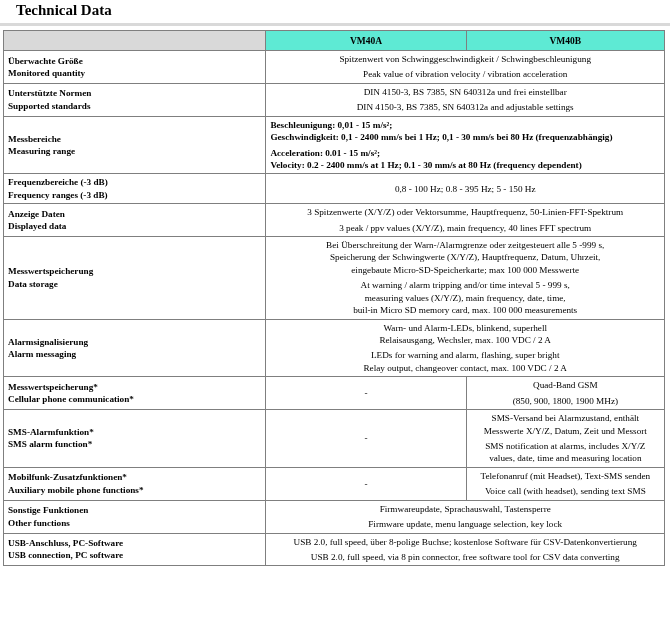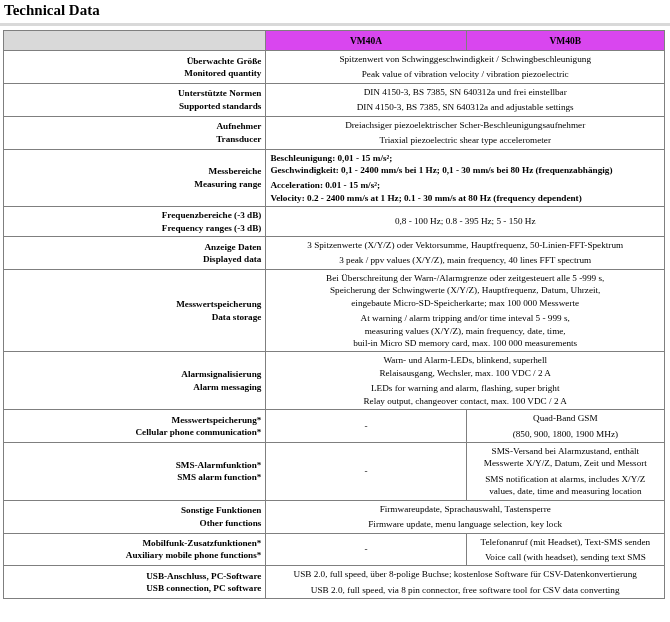--- a/index.html
+++ b/index.html
@@ -15,21 +15,21 @@
     color: #000000;
   }
   .page {
     width: 670px;
     position: relative;
   }
   .title {
     font-family: "Liberation Serif", serif;
     font-size: 15px;
     font-weight: bold;
-    padding: 2px 4px 4px 4px;
+    padding: 2px 4px 4px 16px;
     background: #ffffff;
   }
   .title-rule {
     height: 3px;
     background: #d9d9d9;
     margin: 0 0 4px 0;
   }
   table.spec {
     border-collapse: collapse;
     width: 662px;
@@ -40,35 +40,35 @@
   table.spec td, table.spec th {
     border: 1px solid #7f7f7f;
     vertical-align: middle;
     padding: 2px 4px;
   }
   col.c-label { width: 262px; }
   col.c-a { width: 200px; }
   col.c-b { width: 198px; }
 
   thead th {
-    background: #d946ef;
+    background: #5eead4;
     font-weight: bold;
     font-size: 9.5px;
     text-align: center;
     height: 15px;
     padding: 2px 4px;
   }
   thead th.blank {
     background: #d9d9d9;
   }
   td.label {
     font-weight: bold;
     font-size: 9.2px;
     line-height: 1.35;
-    text-align: right;
+    text-align: left;
   }
   td.val {
     text-align: center;
     line-height: 1.35;
   }
   td.val.left {
     text-align: left;
     font-weight: bold;
   }
   .de, .en {
@@ -102,43 +102,32 @@
     </thead>
     <tbody id="tbody">
         <tr>
           <td class="label">
             <span class="de">Überwachte Größe</span>
             <span class="en">Monitored quantity</span>
           </td>
           <td class="val" colspan="2">
             <span class="de">Spitzenwert von Schwinggeschwindigkeit / Schwingbeschleunigung</span>
             <span class="gap"></span>
-            <span class="en">Peak value of vibration velocity / vibration piezoelectric</span>
+            <span class="en">Peak value of vibration velocity / vibration acceleration</span>
           </td>
         </tr>
         <tr>
           <td class="label">
             <span class="de">Unterstützte Normen</span>
             <span class="en">Supported standards</span>
           </td>
           <td class="val" colspan="2">
             <span class="de">DIN 4150-3, BS 7385, SN 640312a und frei einstellbar</span>
             <span class="gap"></span>
             <span class="en">DIN 4150-3, BS 7385, SN 640312a and adjustable settings</span>
-          </td>
-        </tr>
-        <tr>
-          <td class="label">
-            <span class="de">Aufnehmer</span>
-            <span class="en">Transducer</span>
-          </td>
-          <td class="val" colspan="2">
-            <span class="de">Dreiachsiger piezoelektrischer Scher-Beschleunigungsaufnehmer</span>
-            <span class="gap"></span>
-            <span class="en">Triaxial piezoelectric shear type accelerometer</span>
           </td>
         </tr>
         <tr>
           <td class="label">
             <span class="de">Messbereiche</span>
             <span class="en">Measuring range</span>
           </td>
           <td class="val left" colspan="2">
             <span class="de">Beschleunigung: 0,01 - 15 m/s²;
 Geschwindigkeit: 0,1 - 2400 mm/s bei 1 Hz; 0,1 - 30 mm/s bei 80 Hz (frequenzabhängig)</span>
@@ -220,41 +209,41 @@
           <td class="val">
             <span class="de">SMS-Versand bei Alarmzustand, enthält
 Messwerte X/Y/Z, Datum, Zeit und Messort</span>
             <span class="gap"></span>
             <span class="en">SMS notification at alarms, includes X/Y/Z
 values, date, time and measuring location</span>
           </td>
         </tr>
         <tr>
           <td class="label">
+            <span class="de">Mobilfunk-Zusatzfunktionen*</span>
+            <span class="en">Auxiliary mobile phone functions*</span>
+          </td>
+          <td class="val">
+            <span class="de">-</span>
+          </td>
+          <td class="val">
+            <span class="de">Telefonanruf (mit Headset), Text-SMS senden</span>
+            <span class="gap"></span>
+            <span class="en">Voice call (with headset), sending text SMS</span>
+          </td>
+        </tr>
+        <tr>
+          <td class="label">
             <span class="de">Sonstige Funktionen</span>
             <span class="en">Other functions</span>
           </td>
           <td class="val" colspan="2">
             <span class="de">Firmwareupdate, Sprachauswahl, Tastensperre</span>
             <span class="gap"></span>
             <span class="en">Firmware update, menu language selection, key lock</span>
-          </td>
-        </tr>
-        <tr>
-          <td class="label">
-            <span class="de">Mobilfunk-Zusatzfunktionen*</span>
-            <span class="en">Auxiliary mobile phone functions*</span>
-          </td>
-          <td class="val">
-            <span class="de">-</span>
-          </td>
-          <td class="val">
-            <span class="de">Telefonanruf (mit Headset), Text-SMS senden</span>
-            <span class="gap"></span>
-            <span class="en">Voice call (with headset), sending text SMS</span>
           </td>
         </tr>
         <tr>
           <td class="label">
             <span class="de">USB-Anschluss, PC-Software</span>
             <span class="en">USB connection, PC software</span>
           </td>
           <td class="val" colspan="2">
             <span class="de">USB 2.0, full speed, über 8-polige Buchse; kostenlose Software für CSV-Datenkonvertierung</span>
             <span class="gap"></span>

